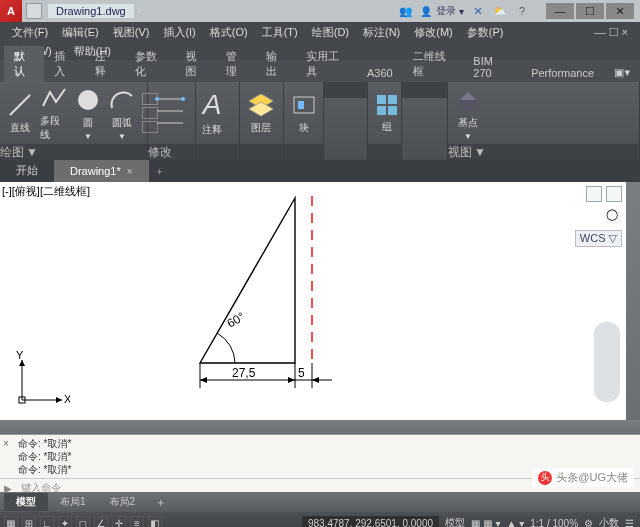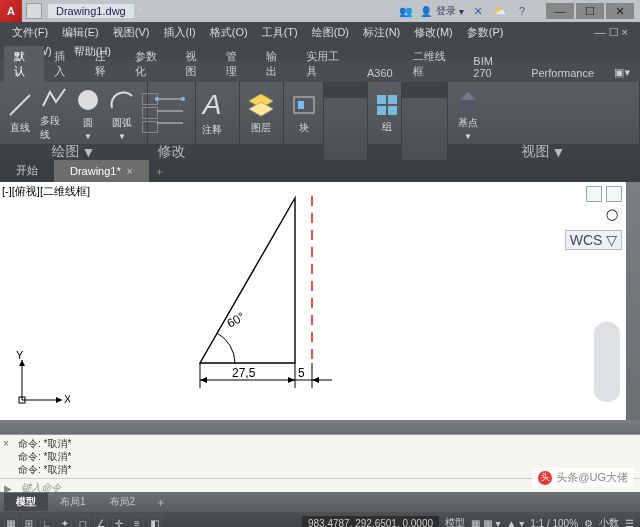--- a/index.html
+++ b/index.html
@@ -25,21 +25,21 @@
 
   
   .ribbon-tabs { height:22px; background:#4a4e52; display:flex; align-items:flex-end; padding-left:4px; gap:0;}
   .rtab { padding:3px 10px; color:#ccc; font-size:11px;}
   .rtab.active { background:#5a5e62; color:#fff;}
 
   
   .ribbon { height:78px; background:linear-gradient(#5a5e62,#4b4f53); display:flex;}
   .panel { border-right:1px solid #3a3e42; display:flex; flex-direction:column;}
   .panel-body { flex:1; display:flex; align-items:center; padding:2px 6px; gap:6px;}
-  .panel-title { height:16px; background:#3e4246; color:#bbb; font-size:14px; text-align:center; display:flex;align-items:center;justify-content:center;gap:2px;}
+  .panel-title { height:16px; background:#3e4246; color:#bbb; font-size:12px; text-align:center; display:flex;align-items:center;gap:2px;}
   .big-btn { display:flex; flex-direction:column; align-items:center; gap:2px; color:#ddd; font-size:10px;}
   .big-ico { width:28px; height:28px; display:flex;align-items:center;justify-content:center;}
   .small-col { display:flex; flex-direction:column; gap:2px;}
   .small-ico { width:16px;height:12px; border:1px solid #888;}
   .letterA { font-size:28px; font-style:italic; color:#ddd;}
   .layer-ico { width:30px;height:28px;}
   svg { display:block; }
 
   
   .doctabs { height:22px; background:#3a3e42; display:flex; }
@@ -47,34 +47,34 @@
   .doctab.active { background:#6d6d6d; color:#fff; display:flex;align-items:center;gap:6px;}
   .doc-x { color:#ccc; font-size:10px;}
   .doc-plus { width:22px;height:22px;display:flex;align-items:center;justify-content:center;color:#999;}
 
   
   .canvas-wrap { display:flex; height:238px; }
   .canvas { flex:1; background:#fff; position:relative; color:#000;}
   .viewlabel { position:absolute; top:2px; left:2px; font-size:11px; color:#000;}
   .nav-right { position:absolute; right:4px; top:4px; display:flex; flex-direction:column; gap:6px; align-items:flex-end;}
   .nav-ico { width:16px;height:16px; border:1px solid #9aa; background:#f4f6f7;}
-  .wcs-badge { font-size:14px; background:#eef1f3;border:1px solid #bbc;padding:1px 4px;color:#446;}
+  .wcs-badge { font-size:11px; background:#eef1f3;border:1px solid #bbc;padding:1px 4px;color:#446;}
   .nav-wheel { position:absolute; right:6px; bottom:18px; width:26px; height:80px; background:rgba(200,205,210,.6); border-radius:12px;}
   .ucs { position:absolute; left:10px; bottom:10px; }
   .drawing { position:absolute; left:180px; top:6px;}
   .scroll-v { width:14px; background:linear-gradient(#7a7e82,#6b6f73);}
   .scroll-h { height:14px; background:linear-gradient(#7a7e82,#6b6f73);}
 
   
   .cmd-area { height:58px; background:#f5f5f2; border-top:1px solid #999; color:#333; font-size:10px;}
   .cmd-hist { padding:2px 6px; line-height:13px; position:relative;}
   .cmd-x { position:absolute; left:-2px; top:2px; color:#666;}
   .cmd-input { display:flex; align-items:center; border-top:1px solid #ccc; padding:2px 4px; gap:4px;}
   .cmd-chev { color:#888;}
-  .cmd-text { color:#999; font-style:italic;}
+  .cmd-text { color:#999; }
 
   
   .modeltabs { height:20px; background:linear-gradient(#6d7074,#585b5f); display:flex;align-items:center;padding-left:4px;}
   .mtab { padding:2px 12px; color:#ccc; font-size:10px;}
   .mtab.active { background:#46494d; color:#fff; font-weight:bold;}
   .mtab-plus{color:#ccc;padding:2px 8px;}
 
   
   .status { height:22px; background:linear-gradient(#4e5154,#3c3f42); display:flex; align-items:center; font-size:10px; color:#ccc;}
   .status-left{display:flex;gap:4px;padding-left:4px;align-items:center;}

